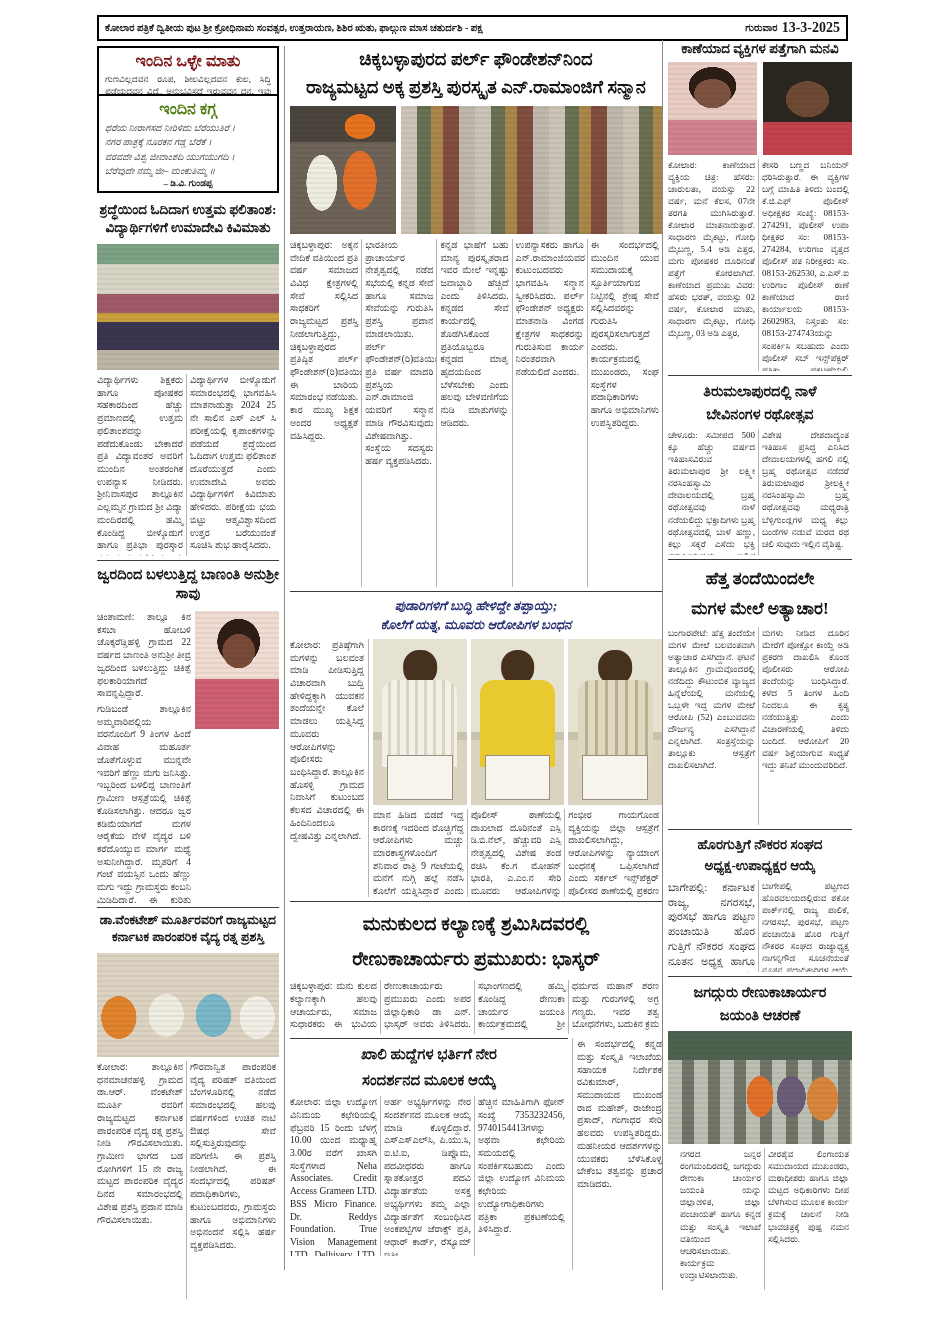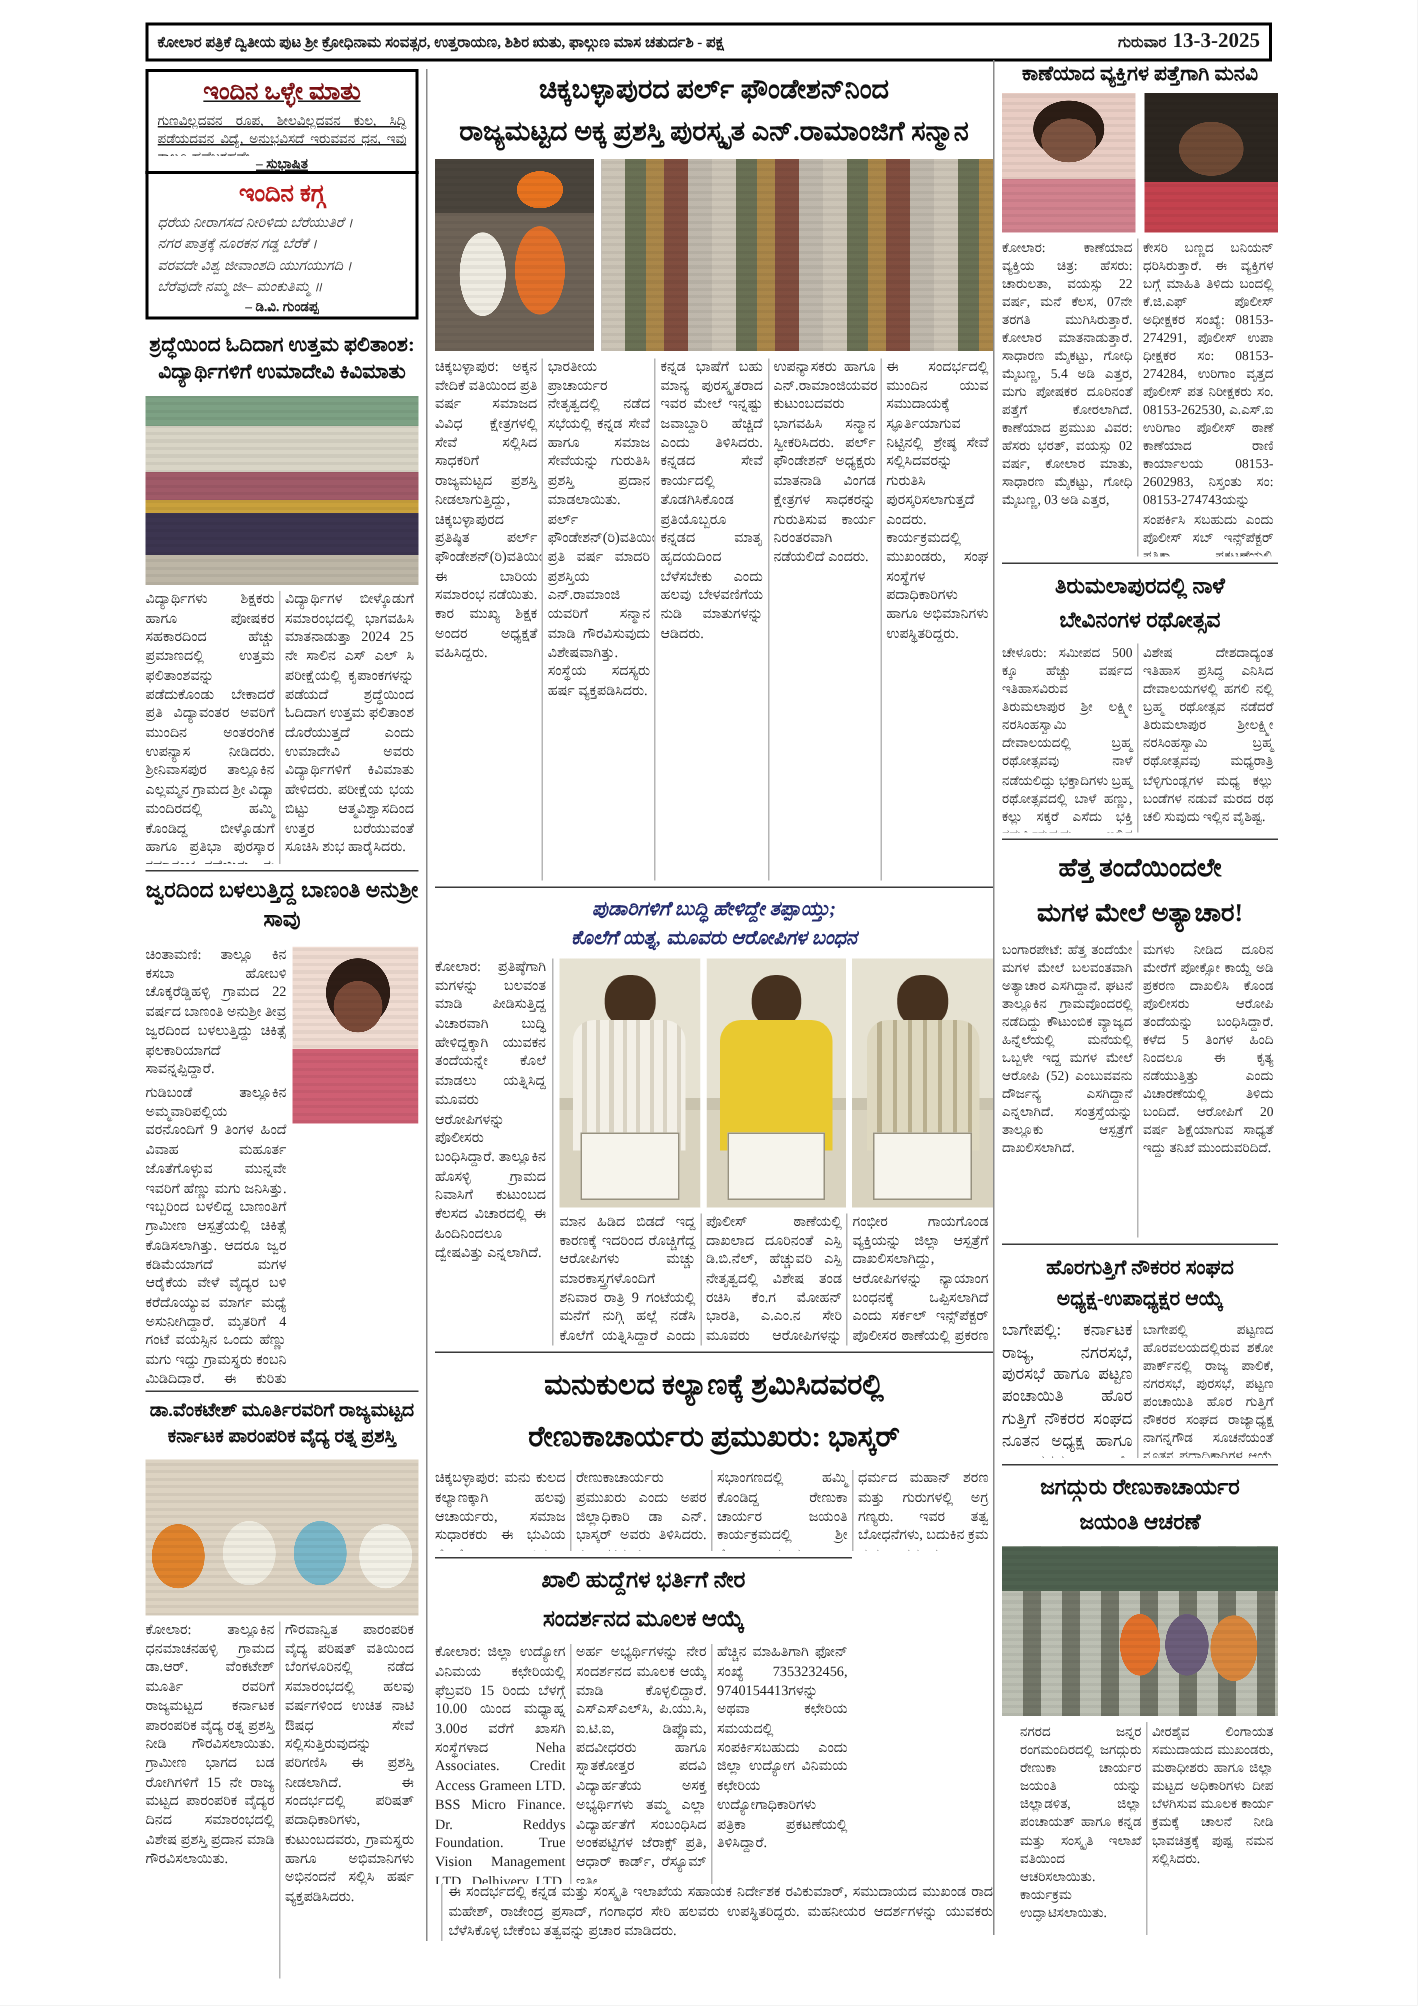--- a/index.html
+++ b/index.html
@@ -85,28 +85,28 @@
   <div class="abs masthead" style="left:97px;top:15px;width:735px;height:20px;">
     <span>ಕೋಲಾರ ಪತ್ರಿಕೆ ದ್ವಿತೀಯ ಪುಟ   ಶ್ರೀ ಕ್ರೋಧಿನಾಮ ಸಂವತ್ಸರ, ಉತ್ತರಾಯಣ, ಶಿಶಿರ ಋತು, ಫಾಲ್ಗುಣ ಮಾಸ ಚತುರ್ದಶಿ - ಪಕ್ಷ</span>
     <span class="date-wrap">
       <span class="date-day">ಗುರುವಾರ</span>
       <span class="date-num">13-3-2025</span>
     </span>
   </div>
 
   <div class="abs" style="left:97px;top:46px;width:182px;">
 
-    <div class="side-box" style="height:70px;text-decoration:underline;">
+    <div class="side-box" style="height:50px;">
       <div class="box-title" style="color:#7b1113;">ಇಂದಿನ ಒಳ್ಳೇ ಮಾತು</div>
       <div class="bt" style="height:30px;">ಗುಣವಿಲ್ಲದವನ ರೂಪ, ಶೀಲವಿಲ್ಲದವನ ಕುಲ, ಸಿದ್ಧಿ ಪಡೆಯದವನ ವಿದ್ಯೆ, ಅನುಭವಿಸದೆ ಇರುವವನ ಧನ, ಇವು ನಾಲ್ಕೂ ಹಣೆಬರಹವೇ</div>
       <div class="attrib">– ಸುಭಾಷಿತ</div>
     </div>
 
     <div class="side-box" style="height:99px;margin-top:-2px;">
-      <div class="box-title" style="color:#b91c1c;">ಇಂದಿನ ಕಗ್ಗ</div>
+      <div class="box-title" style="color:#4d7c0f;">ಇಂದಿನ ಕಗ್ಗ</div>
       <div class="kagga-line">ಧರೆಯ ನೀರಾಗಸದ ನೀರಿಳಿದು ಬೆರೆಯುತಿರೆ ।</div>
       <div class="kagga-line">ನಗರ ಪಾತ್ರಕ್ಕೆ ನೂರಕನ ಗಡ್ಡ ಬೆರೆಕೆ ।</div>
       <div class="kagga-line">ವರವದೇ ವಿಶ್ವ ಜೀವಾಂಶದಿ ಯುಗಯುಗದಿ ।</div>
       <div class="kagga-line">ಬೆರೆವುದೇ ನಮ್ಮ ಜೀ– ಮಂಕುತಿಮ್ಮ ॥</div>
       <div class="attrib">– ಡಿ.ವಿ. ಗುಂಡಪ್ಪ</div>
     </div>
 
     <div style="margin-top:8px;">
       <div class="hl" style="font-size:13.5px;height:40px;overflow:hidden;">ಶ್ರದ್ಧೆಯಿಂದ ಓದಿದಾಗ ಉತ್ತಮ ಫಲಿತಾಂಶ: ವಿದ್ಯಾರ್ಥಿಗಳಿಗೆ ಉಮಾದೇವಿ ಕಿವಿಮಾತು</div>
       <div class="photo ph-group" style="height:126px;margin-top:3px;"></div>
@@ -202,21 +202,21 @@
         <div>ಮನುಕುಲದ ಕಲ್ಯಾಣಕ್ಕೆ ಶ್ರಮಿಸಿದವರಲ್ಲಿ</div>
         <div>ರೇಣುಕಾಚಾರ್ಯರು ಪ್ರಮುಖರು: ಭಾಸ್ಕರ್</div>
       </div>
       <div class="cols" style="margin-top:4px;height:54px;">
         <div class="bt">ಚಿಕ್ಕಬಳ್ಳಾಪುರ: ಮನು ಕುಲದ ಕಲ್ಯಾಣಕ್ಕಾಗಿ ಹಲವು ಆಚಾರ್ಯರು, ಸಮಾಜ ಸುಧಾರಕರು ಈ ಭುವಿಯ ಮೇಲೆ ಜನಿಸುತ್ತಾ ಬಂದಿದ್ದಾರೆ.</div>
         <div class="bt">ರೇಣುಕಾಚಾರ್ಯರು ಪ್ರಮುಖರು ಎಂದು ಅಪರ ಜಿಲ್ಲಾಧಿಕಾರಿ ಡಾ ಎನ್. ಭಾಸ್ಕರ್ ಅವರು ತಿಳಿಸಿದರು. ಜಿಲ್ಲಾಡಳಿತ, ಜಿಲ್ಲಾ</div>
         <div class="bt">ಸಭಾಂಗಣದಲ್ಲಿ ಹಮ್ಮಿ ಕೊಂಡಿದ್ದ ರೇಣುಕಾ ಚಾರ್ಯರ ಜಯಂತಿ ಕಾರ್ಯಕ್ರಮದಲ್ಲಿ ಶ್ರೀ ರೇಣುಕಾಚಾರ್ಯರ ಭಾವಚಿತ್ರಕ್ಕೆ</div>
         <div class="bt">ಧರ್ಮದ ಮಹಾನ್ ಶರಣ ಮತ್ತು ಗುರುಗಳಲ್ಲಿ ಅಗ್ರ ಗಣ್ಯರು. ಇವರ ತತ್ವ ಬೋಧನೆಗಳು, ಬದುಕಿನ ಕ್ರಮ ಮತ್ತು ಪಾರಮಾರ್ಥ</div>
       </div>
 
-      <div style="display:flex;margin-top:4px;flex-direction:column;">
+      <div style="display:flex;margin-top:4px;">
         <div style="width:278px;flex:none;border-top:1px solid #3a3a3a;padding-top:3px;">
           <div class="hl" style="font-size:15px;line-height:1.7;">
             <div>ಖಾಲಿ ಹುದ್ದೆಗಳ ಭರ್ತಿಗೆ ನೇರ</div>
             <div>ಸಂದರ್ಶನದ ಮೂಲಕ ಆಯ್ಕೆ</div>
           </div>
           <div class="cols" style="margin-top:3px;height:160px;">
             <div class="bt">ಕೋಲಾರ: ಜಿಲ್ಲಾ ಉದ್ಯೋಗ ವಿನಿಮಯ ಕಛೇರಿಯಲ್ಲಿ ಫೆಬ್ರವರಿ 15 ರಿಂದು ಬೆಳಗ್ಗೆ 10.00 ಯಿಂದ ಮಧ್ಯಾಹ್ನ 3.00ರ ವರೆಗೆ ಖಾಸಗಿ ಸಂಸ್ಥೆಗಳಾದ Neha Associates. Credit Access Grameen LTD. BSS Micro Finance. Dr. Reddys Foundation. True Vision Management LTD. Delhivery LTD. ಈ ಸಂಸ್ಥೆಯವರು ತಮ್ಮ ಸಂಸ್ಥೆಗಳಲ್ಲಿ ಲಭ್ಯ ವಿರುವ ಖಾಲಿ ಹುದ್ದೆಗಳಿಗೆ</div>
             <div class="bt">ಅರ್ಹ ಅಭ್ಯರ್ಥಿಗಳನ್ನು ನೇರ ಸಂದರ್ಶನದ ಮೂಲಕ ಆಯ್ಕೆ ಮಾಡಿ ಕೊಳ್ಳಲಿದ್ದಾರೆ. ಎಸ್‌ಎಸ್‌ಎಲ್‌ಸಿ, ಪಿ.ಯು.ಸಿ, ಐ.ಟಿ.ಐ, ಡಿಪ್ಲೊಮ, ಪದವೀಧರರು ಹಾಗೂ ಸ್ನಾತಕೋತ್ತರ ಪದವಿ ವಿದ್ಯಾರ್ಹತೆಯ ಅಸಕ್ತ ಅಭ್ಯರ್ಥಿಗಳು ತಮ್ಮ ಎಲ್ಲಾ ವಿದ್ಯಾರ್ಹತೆಗೆ ಸಂಬಂಧಿಸಿದ ಅಂಕಪಟ್ಟಿಗಳ ಜೆರಾಕ್ಸ್ ಪ್ರತಿ, ಆಧಾರ್ ಕಾರ್ಡ್, ರೆಸ್ಯೂಮ್ ಇತ್ರೀ</div>
             <div class="bt">ಹೆಚ್ಚಿನ ಮಾಹಿತಿಗಾಗಿ ಫೋನ್ ಸಂಖ್ಯೆ 7353232456, 9740154413ಗಳನ್ನು ಅಥವಾ ಕಛೇರಿಯ ಸಮಯದಲ್ಲಿ ಸಂಪರ್ಕಿಸಬಹುದು ಎಂದು ಜಿಲ್ಲಾ ಉದ್ಯೋಗ ವಿನಿಮಯ ಕಛೇರಿಯ ಉದ್ಯೋಗಾಧಿಕಾರಿಗಳು ಪತ್ರಿಕಾ ಪ್ರಕಟಣೆಯಲ್ಲಿ ತಿಳಿಸಿದ್ದಾರೆ.</div>
           </div>

